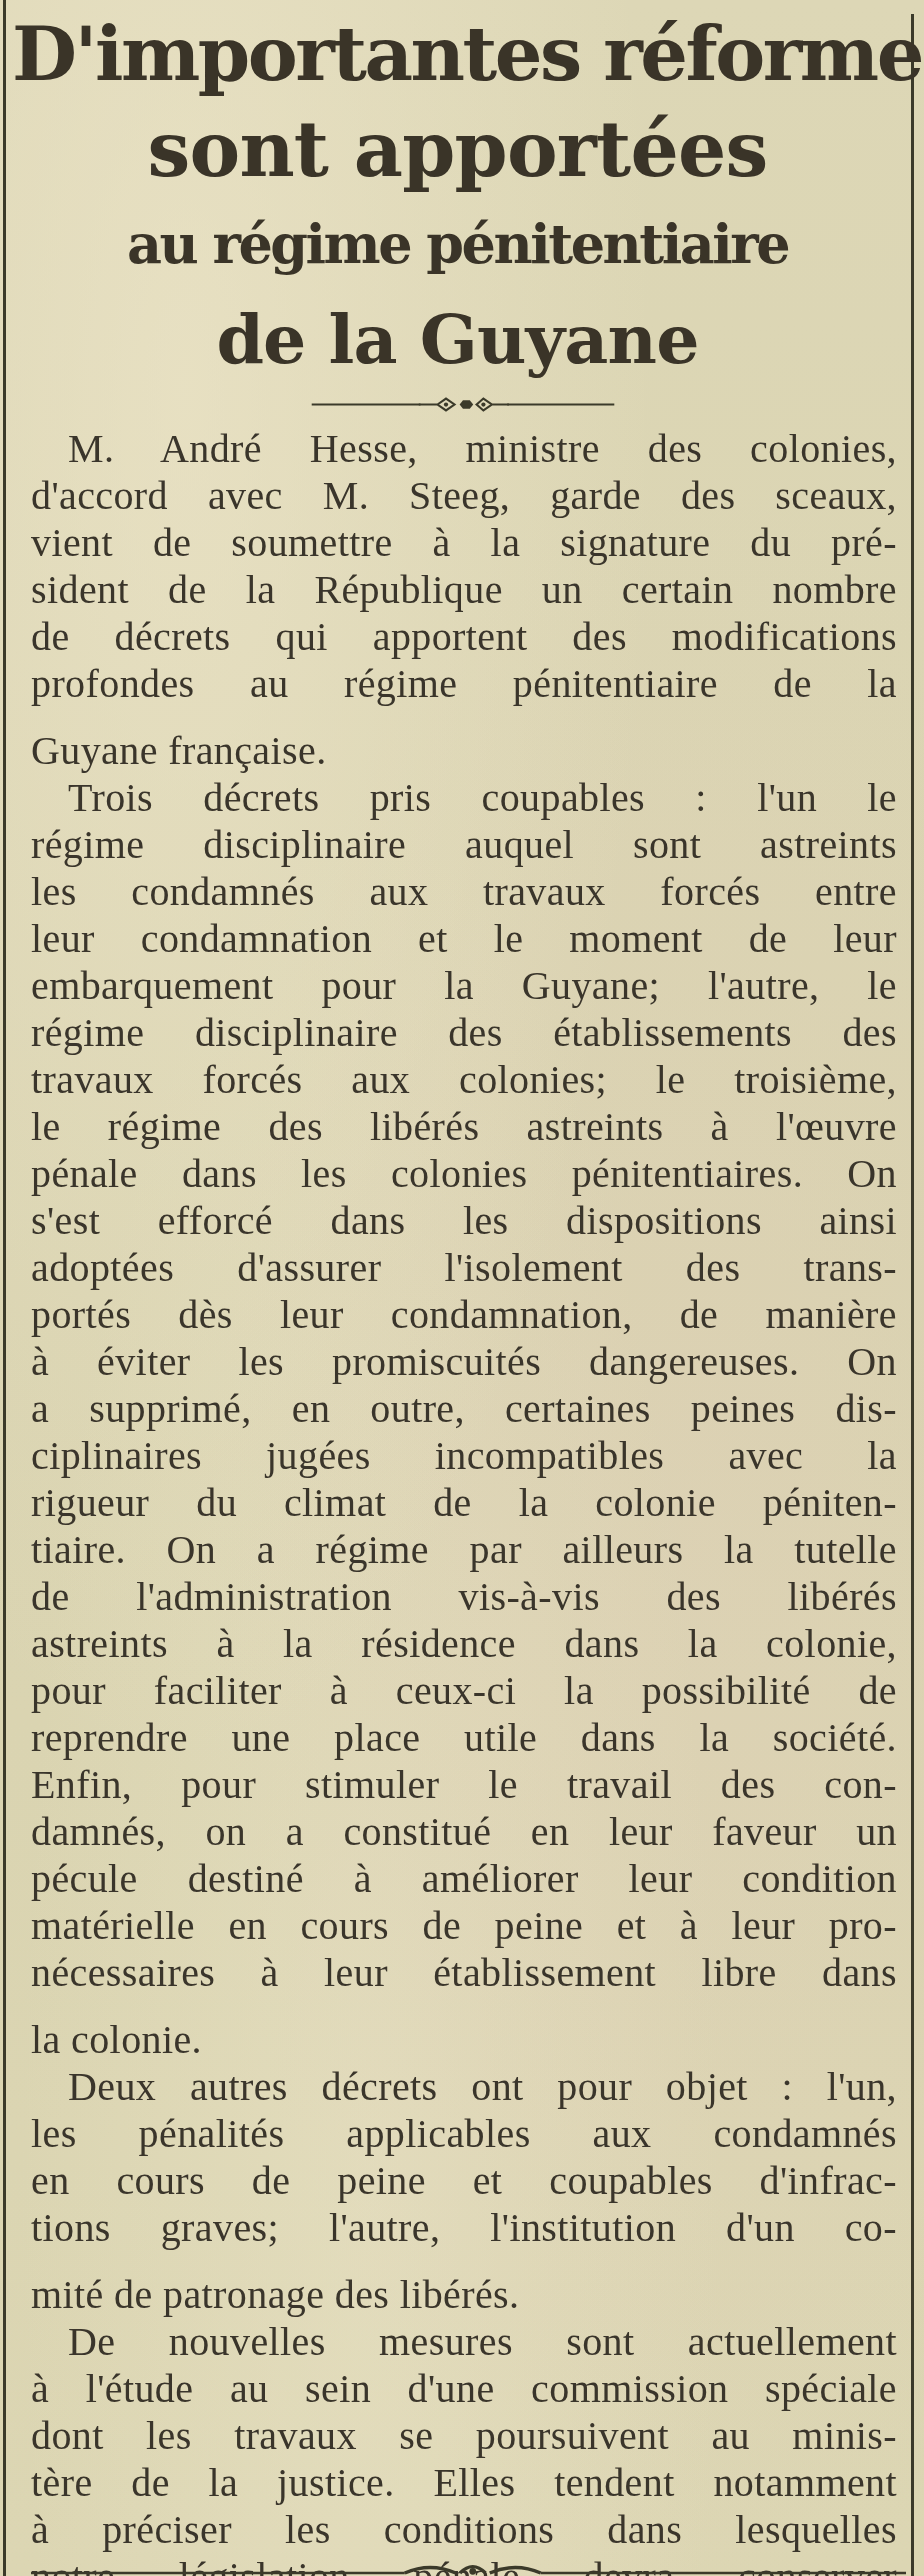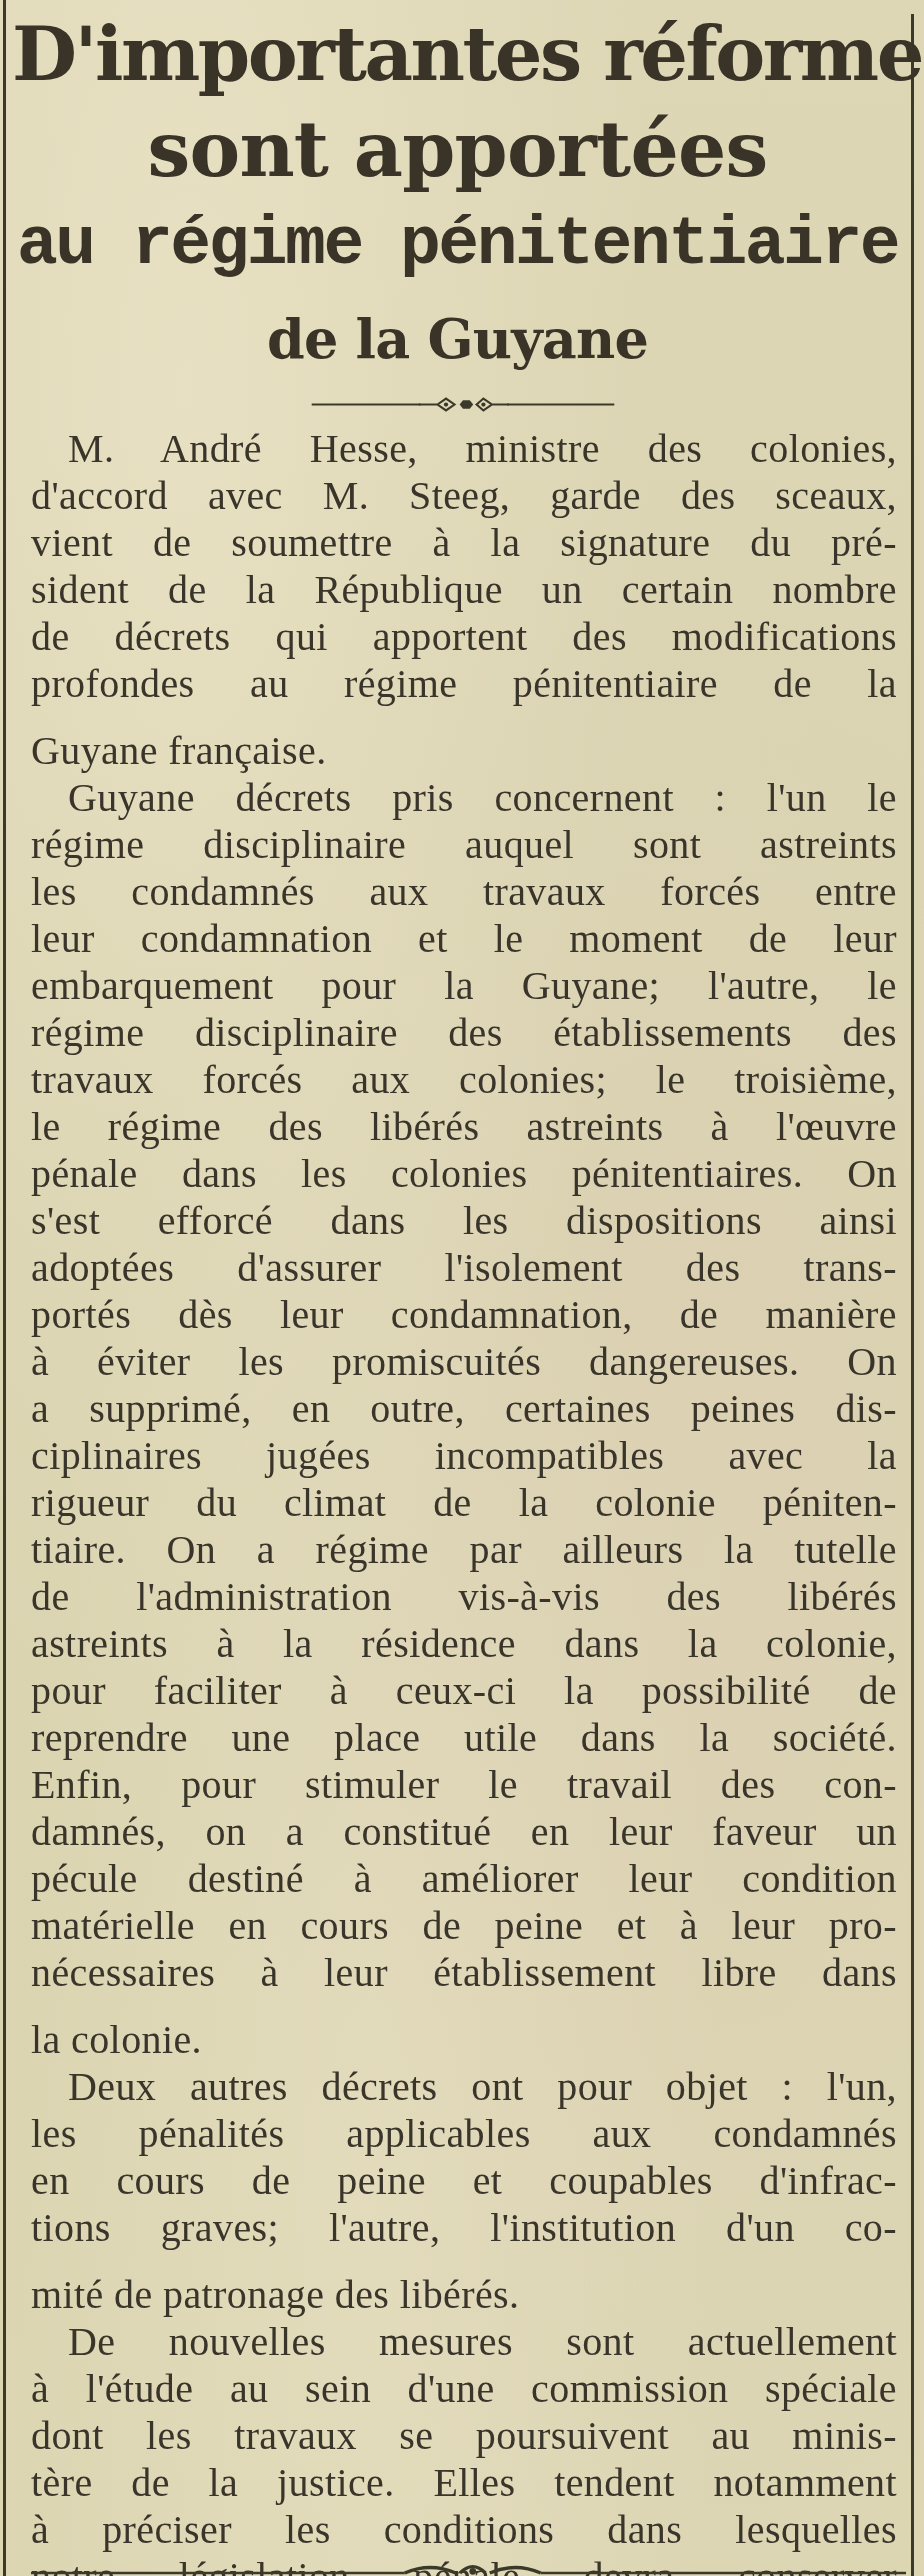--- a/index.html
+++ b/index.html
@@ -53,22 +53,22 @@
       letter-spacing: -0.8px;
     }
     .headline .hl {
       display: block;
       font-size: 78px;
       line-height: 95px;
       white-space: nowrap;
     }
     .headline .hl.l1 { font-size: 75px; letter-spacing: -2.5px; }
     .headline .hl.l2 { font-size: 76px; }
-    .headline .hl.l3 { font-size: 68px; letter-spacing: -2.5px; font-family: Liberation Mono, monospace; }
-    .headline .hl.l4 { font-size: 54px; }
+    .headline .hl.l3 { font-size: 54px; letter-spacing: -2.5px; }
+    .headline .hl.l4 { font-size: 68px; }
 
     .divider {
       position: absolute;
       left: 310px;
       top: 396px;
       width: 306px;
       height: 17px;
     }
     .body-text {
       position: absolute;
@@ -136,21 +136,21 @@
       <span class="line indent">M. André Hesse, ministre des colonies,</span>
       <span class="line">d'accord avec M. Steeg, garde des sceaux,</span>
       <span class="line">vient de soumettre à la signature du pré-</span>
       <span class="line">sident de la République un certain nombre</span>
       <span class="line">de décrets qui apportent des modifications</span>
       <span class="line">profondes au régime pénitentiaire de la</span>
       <span class="line last">Guyane française.</span>
     </div>
 
     <div>
-      <span class="line indent">Guyane décrets pris concernent : l'un le</span>
+      <span class="line indent">Trois décrets pris coupables : l'un le</span>
       <span class="line">régime disciplinaire auquel sont astreints</span>
       <span class="line">les condamnés aux travaux forcés entre</span>
       <span class="line">leur condamnation et le moment de leur</span>
       <span class="line">embarquement pour la Guyane; l'autre, le</span>
       <span class="line">régime disciplinaire des établissements des</span>
       <span class="line">travaux forcés aux colonies; le troisième,</span>
       <span class="line">le régime des libérés astreints à l'œuvre</span>
       <span class="line">pénale dans les colonies pénitentiaires. On</span>
       <span class="line">s'est efforcé dans les dispositions ainsi</span>
       <span class="line">adoptées d'assurer l'isolement des trans-</span>

